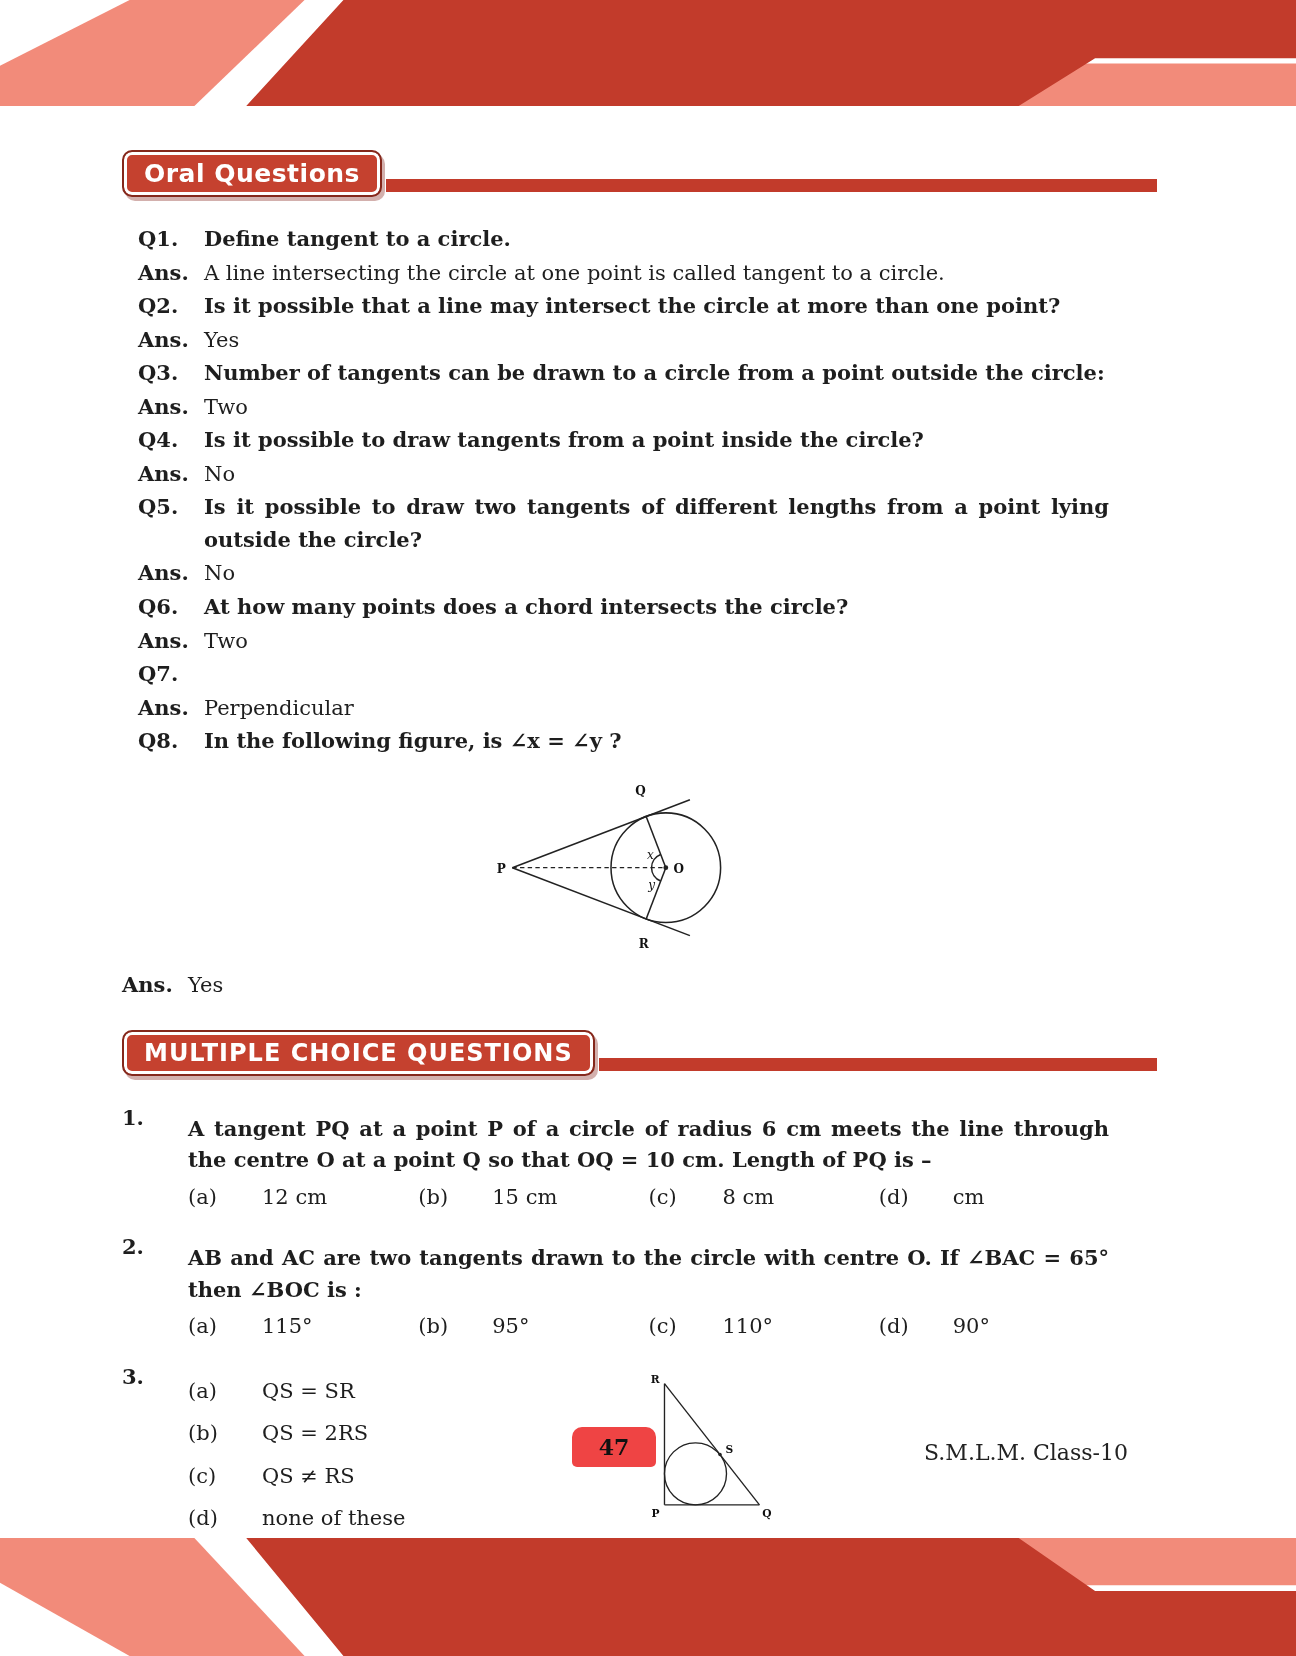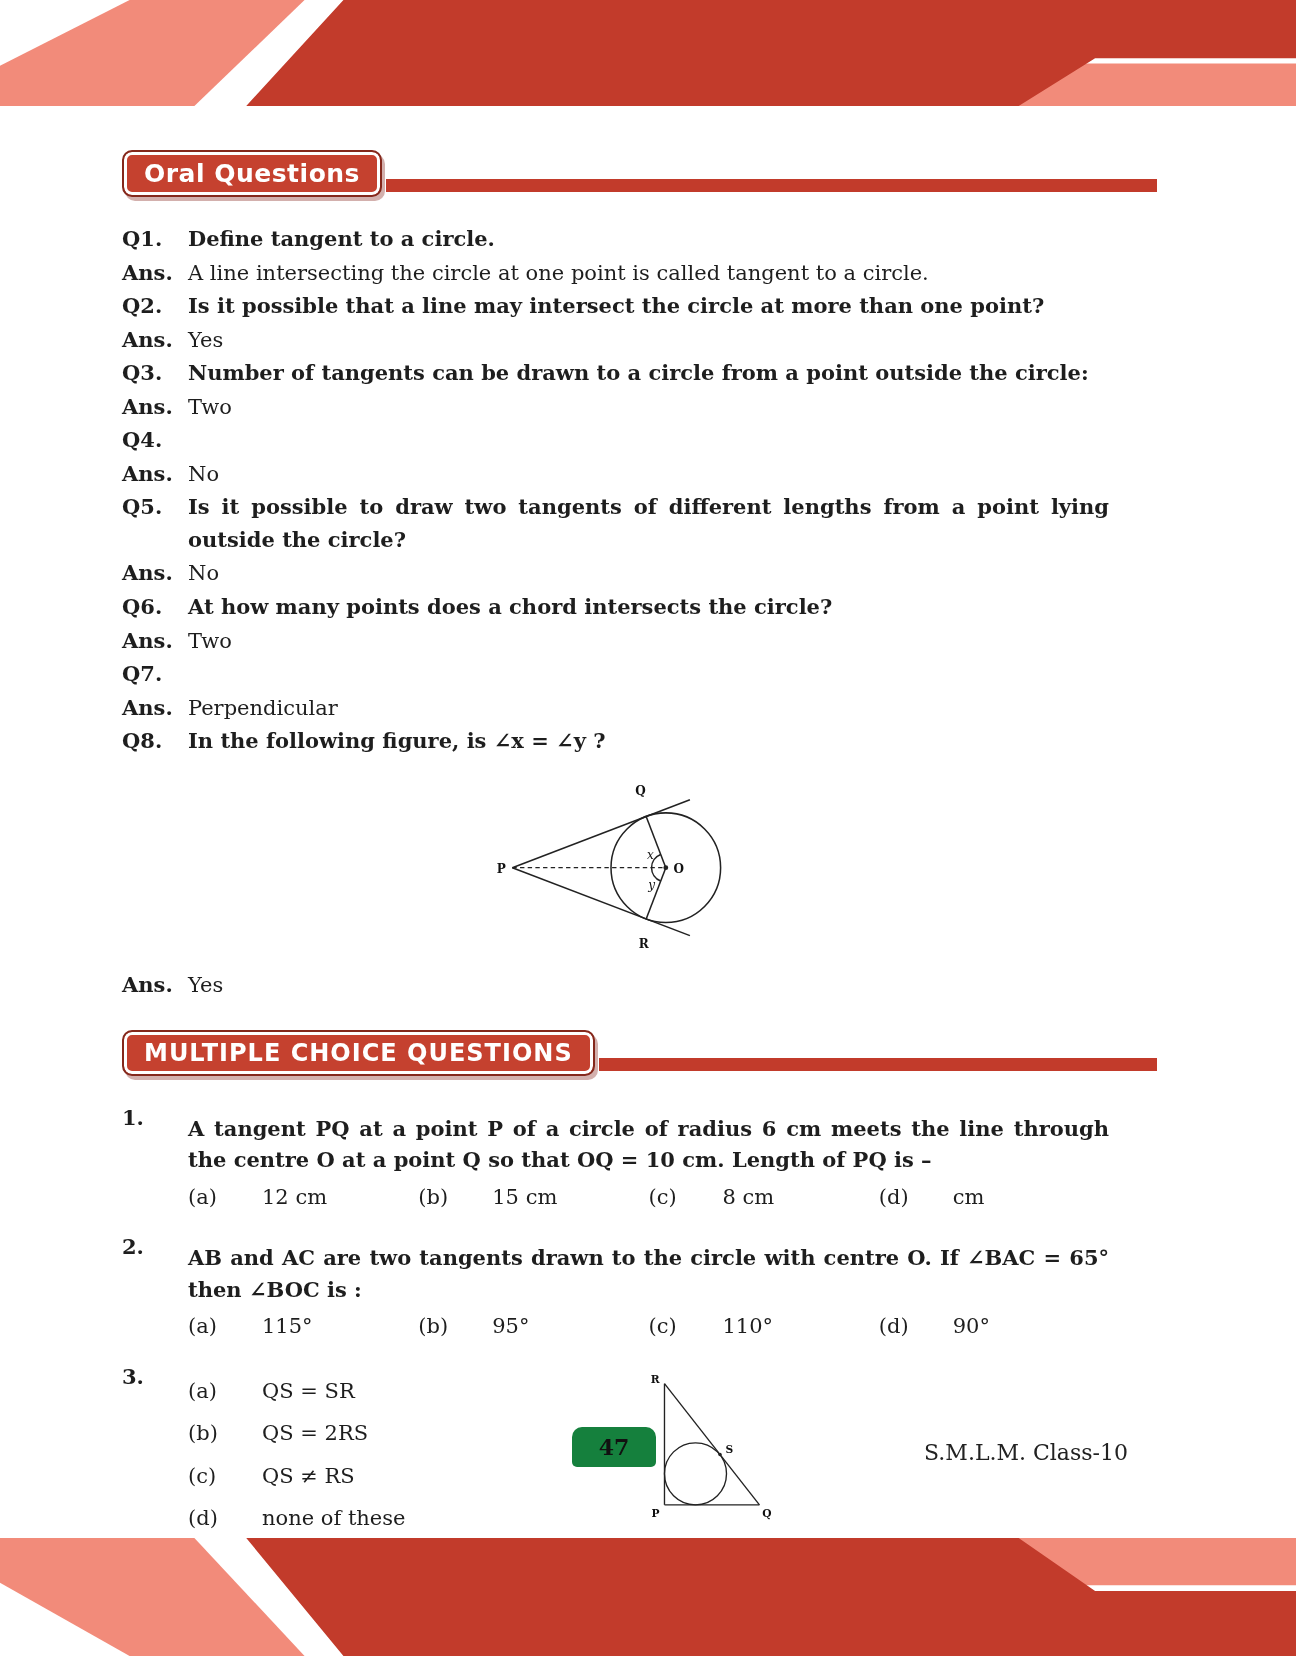--- a/index.html
+++ b/index.html
@@ -21,21 +21,21 @@
   .section-header{display:flex;align-items:flex-end;margin:0 0 26px 0;}
   .badge{
     background:#c5412f;color:#ffffff;border:2px solid #84281c;border-radius:10px;
     padding:7px 20px;font-family:"DejaVu Sans",sans-serif;font-weight:bold;font-size:25px;
     letter-spacing:.5px;box-shadow:inset 0 0 0 3px #ffffff,3px 4px 0 rgba(130,30,20,.35);
     white-space:nowrap;position:relative;z-index:1;
   }
   .badge.mcq-badge{letter-spacing:1px;font-size:24px;}
   .hbar{flex:1;height:13px;background:#c23b2b;margin-bottom:5px;margin-left:4px;}
   
-  .qa-list{margin-top:2px;}
+  .qa-list{margin-top:2px;margin-left:16px;}
   .qa-row{display:flex;padding-right:48px;line-height:1.55;font-size:21px;margin-bottom:1px;}
   .qlbl{width:66px;flex:none;font-weight:bold;}
   .qtext{flex:1;font-weight:bold;text-align:justify;}
   .atext{flex:1;text-align:justify;}
   
   .fig1{display:block;width:285px;margin:22px auto 14px auto;}
   .sk{fill:none;stroke:#222222;stroke-width:1.4;}
   .dash{stroke-dasharray:4 3;stroke-width:1.2;}
   .dot{fill:#222222;stroke:none;}
   .flbl{font-family:"DejaVu Serif",serif;font-weight:bold;font-size:11px;fill:#111111;}
@@ -48,21 +48,21 @@
   .mtext{font-weight:bold;text-align:justify;}
   .opts4{display:grid;grid-template-columns:repeat(4,1fr);margin:6px 0 10px 0;}
   .opt{display:flex;}
   .olbl{width:74px;flex:none;}
   .q3row{display:flex;align-items:flex-start;}
   .vopts{width:460px;flex:none;margin-top:4px;}
   .vopts .opt{margin-bottom:11px;}
   .fig3{display:block;width:126px;margin-top:2px;}
   
   .page-badge{
-    position:absolute;left:572px;top:1427px;width:84px;height:40px;background:#15803d;
+    position:absolute;left:572px;top:1427px;width:84px;height:40px;background:#ef4444;
     border-radius:10px 10px 5px 5px;display:flex;align-items:center;justify-content:center;
     font-weight:bold;font-size:22px;color:#111111;font-family:"DejaVu Serif",serif;
   }
   .edition{position:absolute;right:168px;top:1440px;font-size:22px;color:#222222;}
 </style>
 </head>
 <body>
 
 <div class="page">
 
@@ -103,20 +103,21 @@
         <span class="qlbl">Q3.</span>
         <div class="qtext">Number of tangents can be drawn to a circle from a point outside the circle:</div>
       </div>
       <div class="qa-row">
         <span class="qlbl">Ans.</span>
         <div class="atext">Two</div>
       </div>
 
       <div class="qa-row">
         <span class="qlbl">Q4.</span>
+        <div class="qtext">Is it possible to draw tangents from a point inside the circle?</div>
       </div>
       <div class="qa-row">
         <span class="qlbl">Ans.</span>
         <div class="atext">No</div>
       </div>
 
       <div class="qa-row">
         <span class="qlbl">Q5.</span>
         <div class="qtext">Is it possible to draw two tangents of different lengths from a point lying outside the circle?</div>
       </div>

